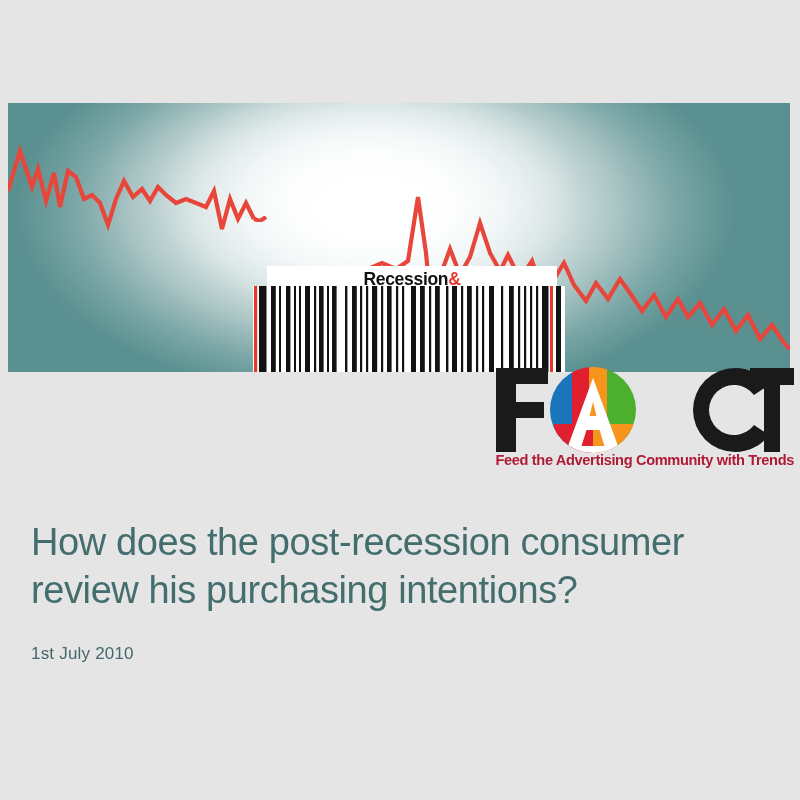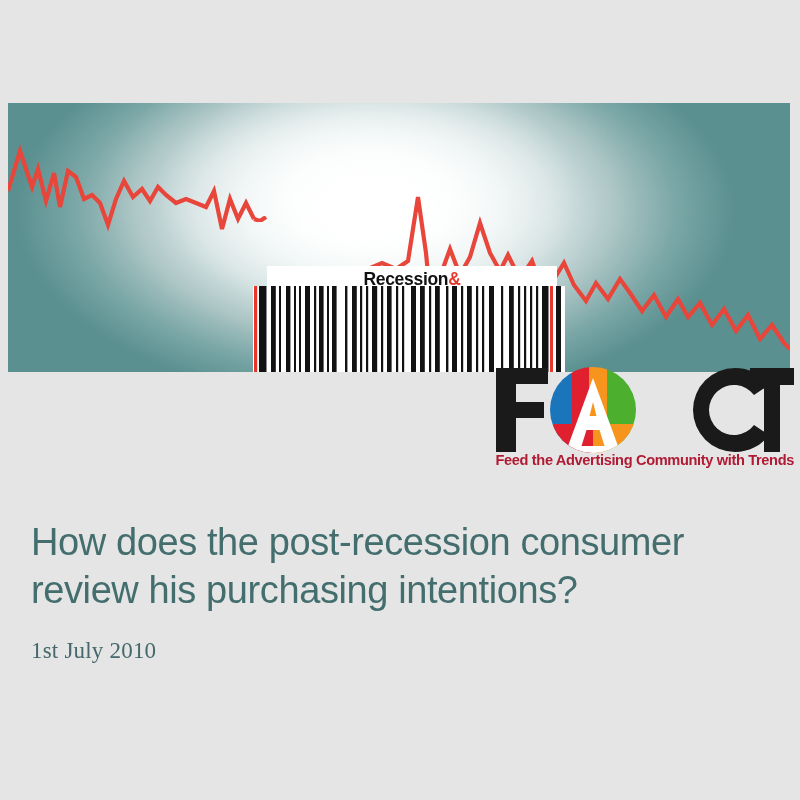--- a/index.html
+++ b/index.html
@@ -135,23 +135,23 @@
     font-family: Liberation Sans, sans-serif;
     font-size: 38px;
     line-height: 48px;
     font-weight: 400;
     color: #446e6e;
     letter-spacing: -0.4px;
     margin: 0;
     white-space: pre-line;
   }
   #slide-date {
-    margin-top: 24px;
-    font-family: Liberation Serif, serif;
-    font-size: 23px;
+    margin-top: 30px;
+    font-family: Liberation Sans, sans-serif;
+    font-size: 17px;
     font-weight: 400;
     color: #44686b;
     letter-spacing: 0.2px;
   }
 </style>
 </head>
 <body>
 
 <div id="slide">
 

